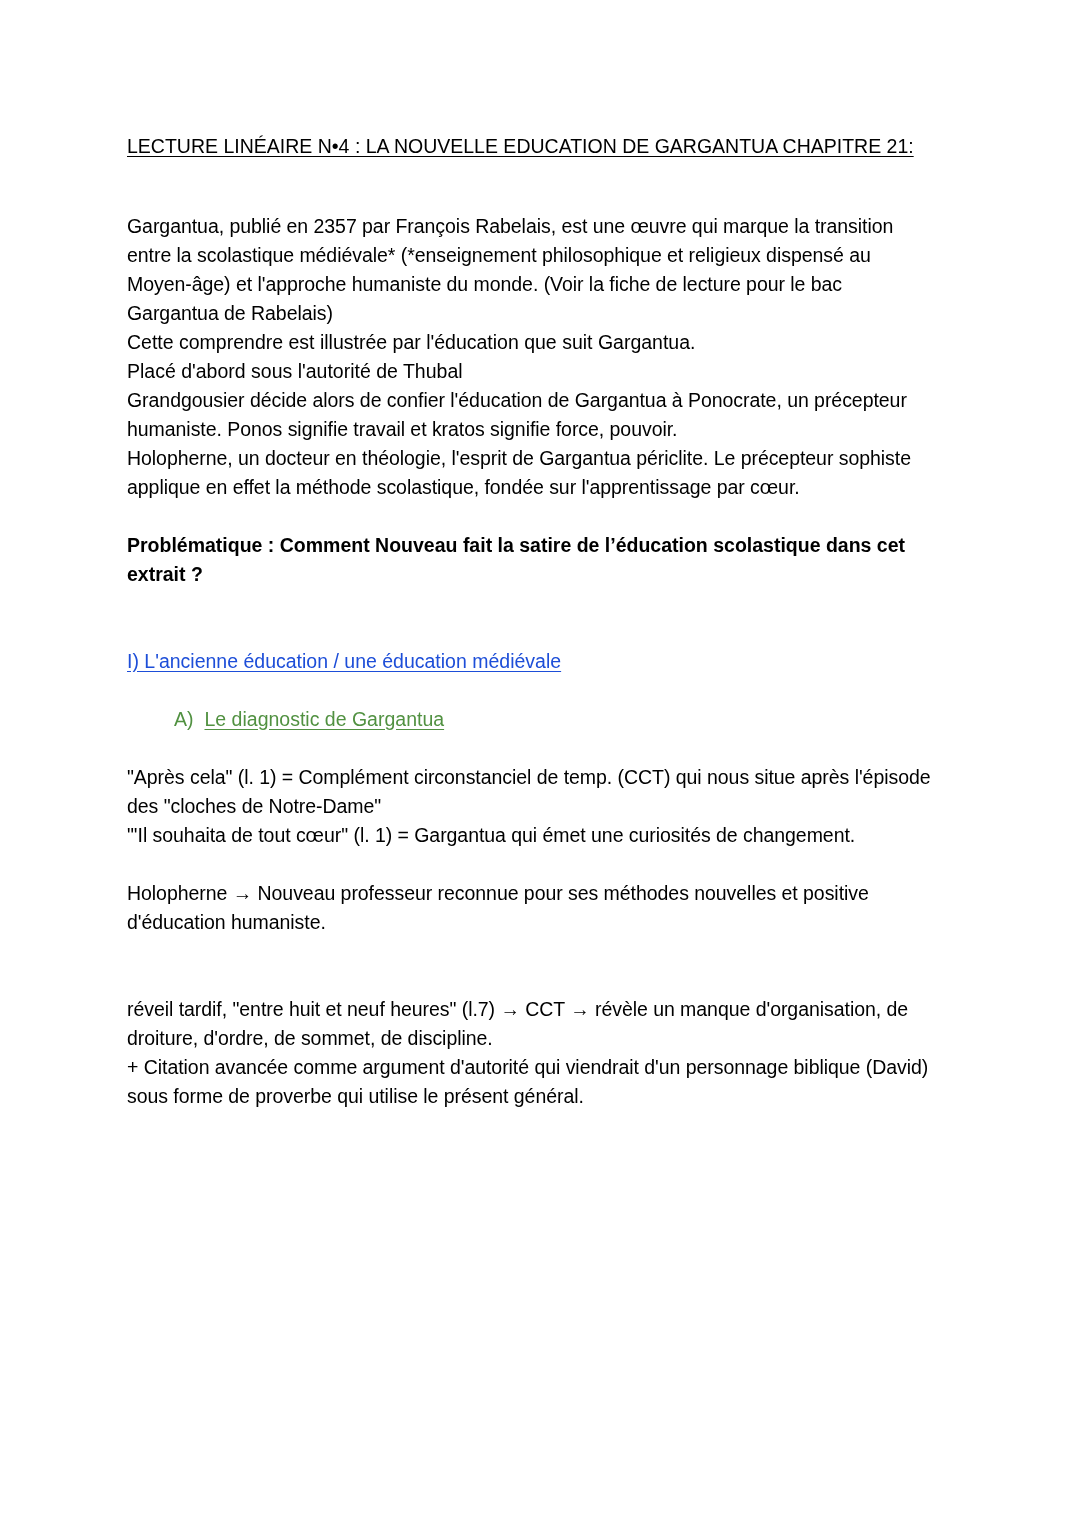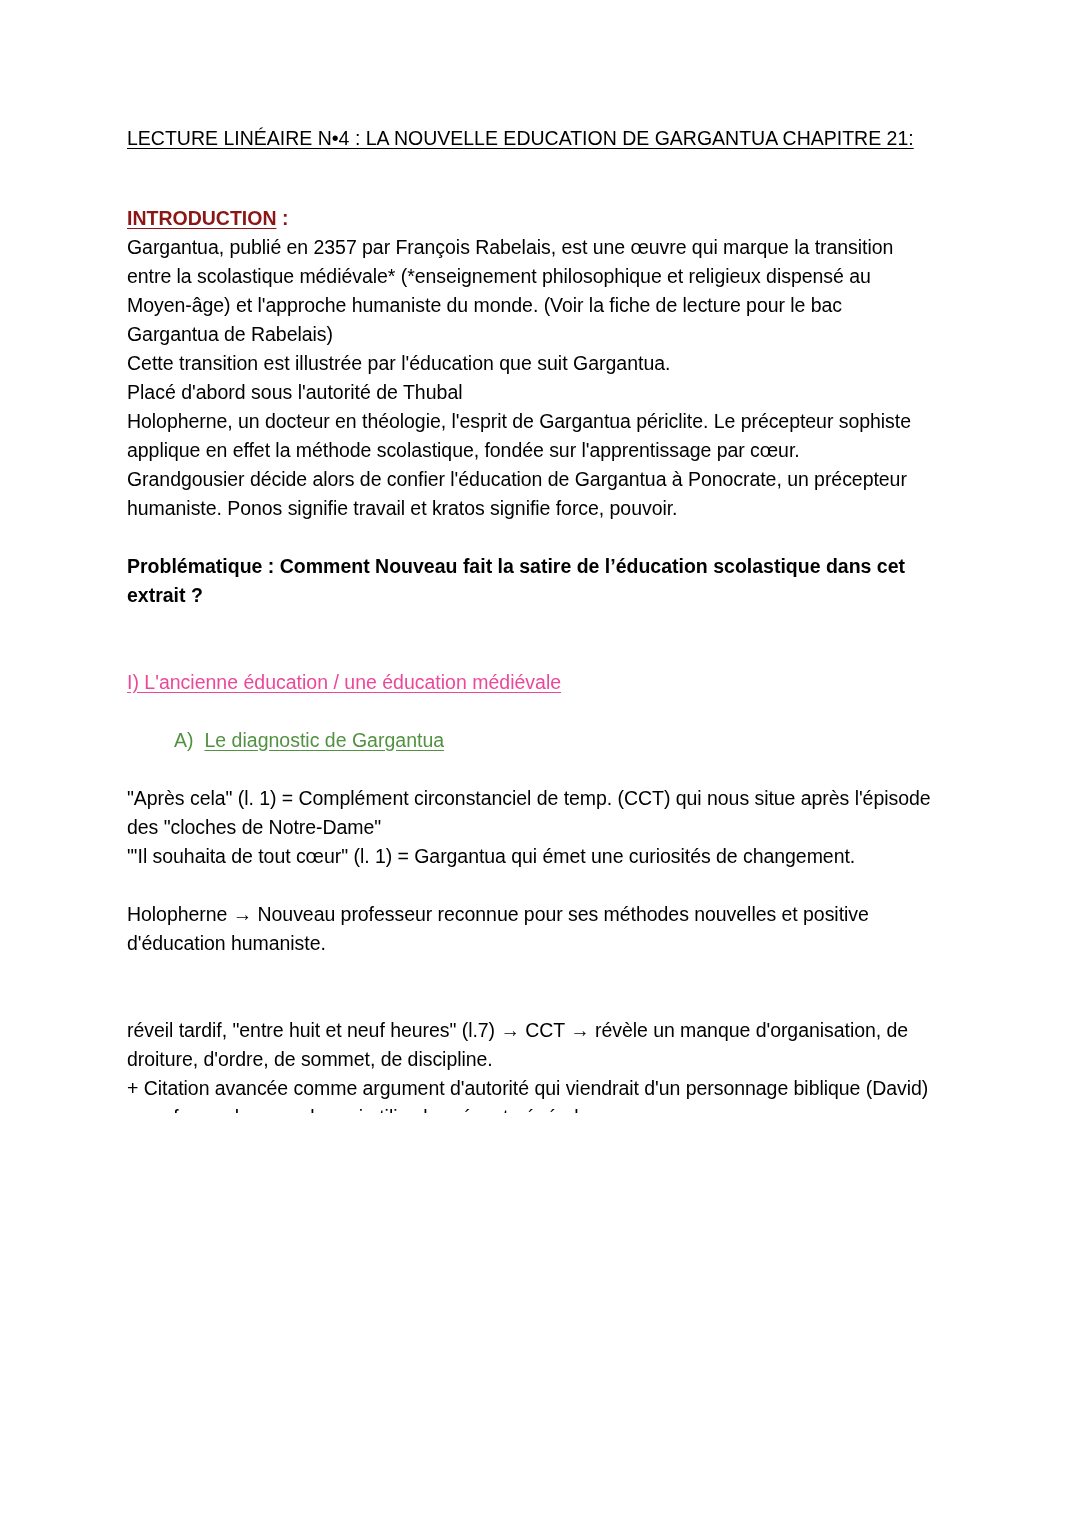--- a/index.html
+++ b/index.html
@@ -9,21 +9,21 @@
     background: #ffffff;
   }
   body {
     font-family: "Liberation Sans", sans-serif;
     color: #000000;
   }
   .page {
     position: relative;
     width: 1080px;
     height: 1113px;
-    margin: 0 auto;
+    margin: 8px auto;
     background: #ffffff;
     overflow: hidden;
     box-sizing: border-box;
   }
   .content {
     position: absolute;
     left: 127px;
     top: 124px;
     width: 812px;
   }
@@ -75,21 +75,21 @@
     line-height: 29px;
     font-weight: bold;
     color: #000000;
   }
 
   
   .heading-section {
     margin: 0;
     font-size: 19.5px;
     line-height: 29px;
-    color: #ec4899;
+    color: #1d4ed8;
     text-decoration: underline;
     text-underline-offset: 3px;
     display: inline-block;
   }
 
   
   .heading-sub {
     margin: 0 0 0 47px;
     font-size: 19.5px;
     line-height: 29px;
@@ -115,33 +115,30 @@
 </head>
 <body>
 
 <div class="page">
   <div class="content">
 
     <p class="doc-title">LECTURE LINÉAIRE N•4 : LA NOUVELLE EDUCATION DE GARGANTUA CHAPITRE 21:</p>
 
     <div class="sp-title-to-intro"></div>
 
-    <p class="heading-intro">
-      <span class="u">INTRODUCTION</span><span> :</span>
-    </p>
 
     <p class="para">Gargantua, publié en 2357 par François Rabelais, est une œuvre qui marque la transition entre la scolastique médiévale* (*enseignement philosophique et religieux dispensé au Moyen-âge) et l'approche humaniste du monde. (Voir la fiche de lecture pour le bac Gargantua de Rabelais)</p>
 
-    <p class="line">Cette transition est illustrée par l'éducation que suit Gargantua.</p>
+    <p class="line">Cette comprendre est illustrée par l'éducation que suit Gargantua.</p>
 
     <p class="line">Placé d'abord sous l'autorité de Thubal</p>
 
+    <p class="para">Grandgousier décide alors de confier l'éducation de Gargantua à Ponocrate, un précepteur humaniste. Ponos signifie travail et kratos signifie force, pouvoir.</p>
+
     <p class="para">Holopherne, un docteur en théologie, l'esprit de Gargantua périclite. Le précepteur sophiste applique en effet la méthode scolastique, fondée sur l'apprentissage par cœur.</p>
-
-    <p class="para">Grandgousier décide alors de confier l'éducation de Gargantua à Ponocrate, un précepteur humaniste. Ponos signifie travail et kratos signifie force, pouvoir.</p>
 
     <div class="sp-para"></div>
 
     <p class="problematique">Problématique : Comment Nouveau fait la satire de l’éducation scolastique dans cet extrait ?</p>
 
     <div class="sp-before-section"></div>
 
     <div>
       <span class="heading-section">I) L'ancienne éducation / une éducation médiévale</span>
     </div>

